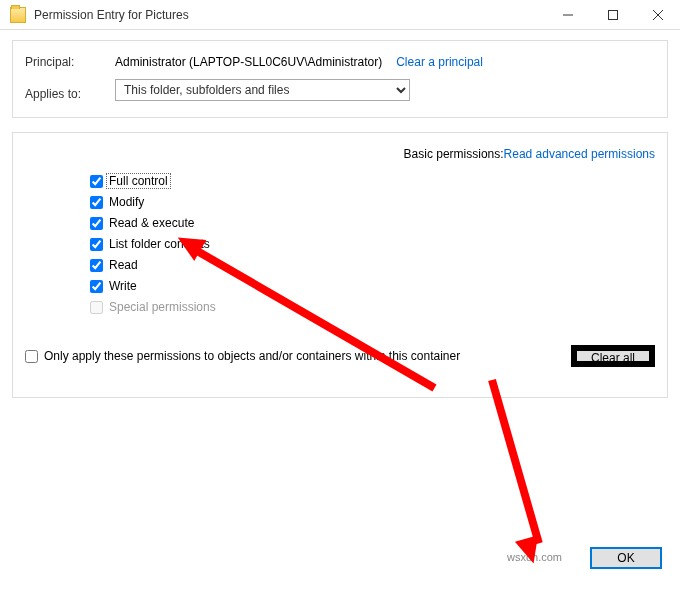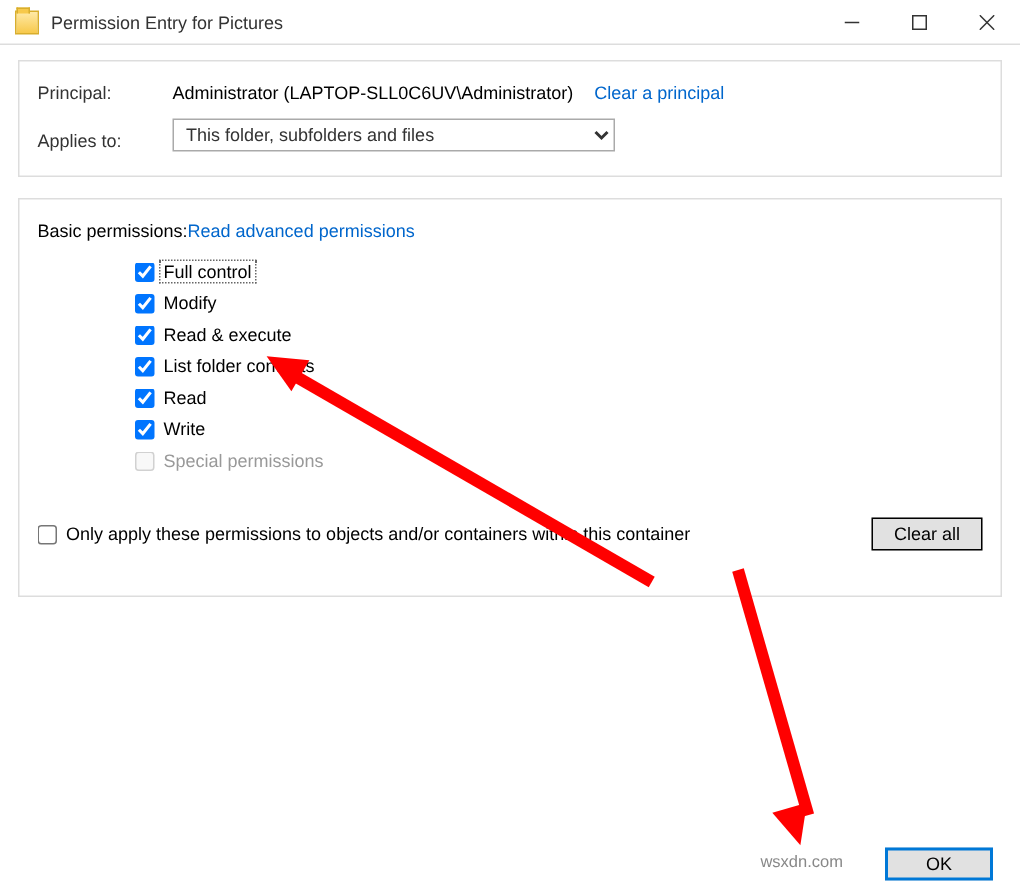--- a/index.html
+++ b/index.html
@@ -9,29 +9,29 @@
   .tb-icon::before{content:"";position:absolute;top:-3px;left:0;width:7px;height:3px;background:#f7c94b;border:1px solid #d8ae2d;border-bottom:none}
   .tb-title{flex:1;color:#333}
   .sysbtn{width:45px;height:30px;display:flex;align-items:center;justify-content:center;color:#333}
   .content{padding:10px 12px}
   .panel{border:1px solid #ddd;padding:14px 12px 16px;margin-bottom:14px;background:#fff}
   .row{display:flex;align-items:flex-end;margin-bottom:10px}
   .row .lab{width:90px;color:#333}
   .linklike{color:#0066cc;cursor:pointer}
   select{height:22px;width:295px;border:1px solid #aaa;background:#fff;padding:0 4px;color:#333}
   .panel2{border:1px solid #ddd;padding:14px 12px 30px;position:relative}
-  .bp-head{display:flex;justify-content:flex-start;margin-bottom:10px}
+  .bp-head{display:flex;justify-content:flex-end;margin-bottom:10px}
   .plist{margin-left:65px}
   .pitem{display:flex;align-items:center;height:20px;margin-bottom:1px}
   .pitem input{margin:0 6px 0 0}
   .pitem.dis{color:#999}
   .focusbox{border:1px dotted #666;padding:0 2px;margin-left:-3px}
   .onlyrow{display:flex;align-items:center;margin-top:28px}
-  .btn{height:22px;padding:0 14px;border:1px solid #000000;background:#e1e1e1;cursor:pointer}
-  .footer{position:absolute;bottom:4px;right:18px;display:flex;gap:8px;align-items:flex-end}
+  .btn{height:22px;padding:0 14px;border:6px solid #000000;background:#e1e1e1;cursor:pointer}
+  .footer{position:absolute;bottom:22px;right:18px;display:flex;gap:8px;align-items:flex-end}
   .okbtn{height:22px;width:72px;border:2px solid #0078d7;background:#e1e1e1}
   .watermark{position:absolute;bottom:6px;right:100px;color:#888;font-size:11px}
   .arrow{position:absolute;pointer-events:none}
   
   .a1{left:180px;top:236px;width:300px;height:180px}
   .a1 .shaft{position:absolute;left:12px;top:8px;width:280px;height:8px;background:red;transform-origin:left center;transform:rotate(30deg)}
   .a1 .head{position:absolute;left:-4px;top:-4px;width:0;height:0;border-right:26px solid red;border-top:12px solid transparent;border-bottom:12px solid transparent;transform:rotate(30deg)}
   
   .a2{left:418px;top:380px;width:160px;height:200px}
   .a2 .shaft{position:absolute;left:70px;top:0;width:8px;height:170px;background:red;transform:rotate(-16deg);transform-origin:top center}

